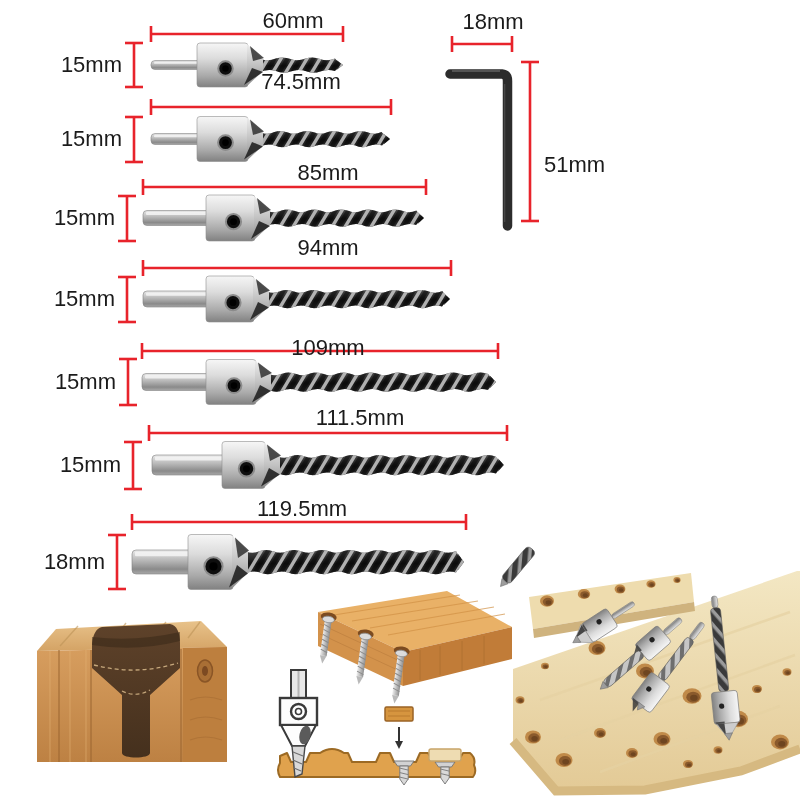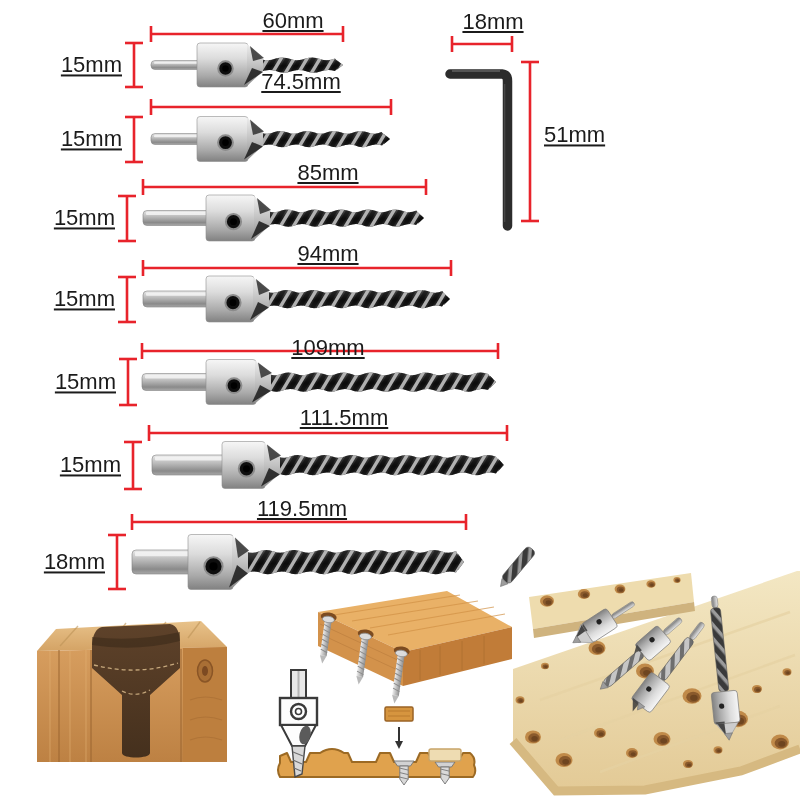--- a/index.html
+++ b/index.html
@@ -1,23 +1,23 @@
 <!DOCTYPE html>
 <html><head>
 <meta charset="utf-8">
 <style>
   html,body{margin:0;padding:0;background:#fff;}
   .stage{position:relative;width:800px;height:800px;background:#fff;overflow:hidden;
          font-family:"Liberation Sans",sans-serif;}
   #scene{position:absolute;left:0;top:0;}
   .dim-label{position:absolute;font:400 22px/1.05 "Liberation Sans",sans-serif;
-             color:#1b1b1b;white-space:nowrap;text-decoration:underline;}
+             color:#1b1b1b;white-space:nowrap;}
   .len-label{transform:translateX(-50%);}
   .dia-label{transform:translate(-100%,-50%);}
-  .mid-label{transform:translateY(-50%);}
+  .mid-label{transform:translateY(-50%);margin-top:30px;}
 </style>
 </head>
 <body>
 
 <div class="stage">
   <svg id="scene" width="800" height="800" viewBox="0 0 800 800">
       <defs>
  <linearGradient id="gShank" x1="0" y1="0" x2="0" y2="1">
   <stop offset="0" stop-color="#e9e9e9"></stop>
           <stop offset="0.45" stop-color="#b6b6b6"></stop>
@@ -724,23 +724,23 @@
           <polygon points="128,-11 140,-2.5 140,2.5 128,11" fill="#cdcdcd" stroke="#8a8a8a" stroke-width="0.5"></polygon>
           <polygon points="128,10 140,2.5 128,3" fill="#454545"></polygon>
           <polygon points="138,-4 145,0 138,4" fill="#9d9d9d" stroke="#666" stroke-width="0.5"></polygon>
         </g>
 </g>
     </svg>
 
   <div class="dim-label len-label" style="left:293px;top:9px">60mm</div>
   <div class="dim-label len-label" style="left:301px;top:70px">74.5mm</div>
   <div class="dim-label len-label" style="left:328px;top:161px">85mm</div>
-  <div class="dim-label len-label" style="left:328px;top:242px">94mm</div>
+  <div class="dim-label len-label" style="left:328px;top:236px">94mm</div>
   <div class="dim-label len-label" style="left:328px;top:336px">109mm</div>
-  <div class="dim-label len-label" style="left:344px;top:406px">111.5mm</div>
+  <div class="dim-label len-label" style="left:360px;top:406px">111.5mm</div>
   <div class="dim-label len-label" style="left:302px;top:497px">119.5mm</div>
 
   <div class="dim-label dia-label" style="left:122px;top:65px">15mm</div>
   <div class="dim-label dia-label" style="left:122px;top:139px">15mm</div>
   <div class="dim-label dia-label" style="left:115px;top:218px">15mm</div>
   <div class="dim-label dia-label" style="left:115px;top:299px">15mm</div>
   <div class="dim-label dia-label" style="left:116px;top:382px">15mm</div>
   <div class="dim-label dia-label" style="left:121px;top:465px">15mm</div>
   <div class="dim-label dia-label" style="left:105px;top:562px">18mm</div>
 

